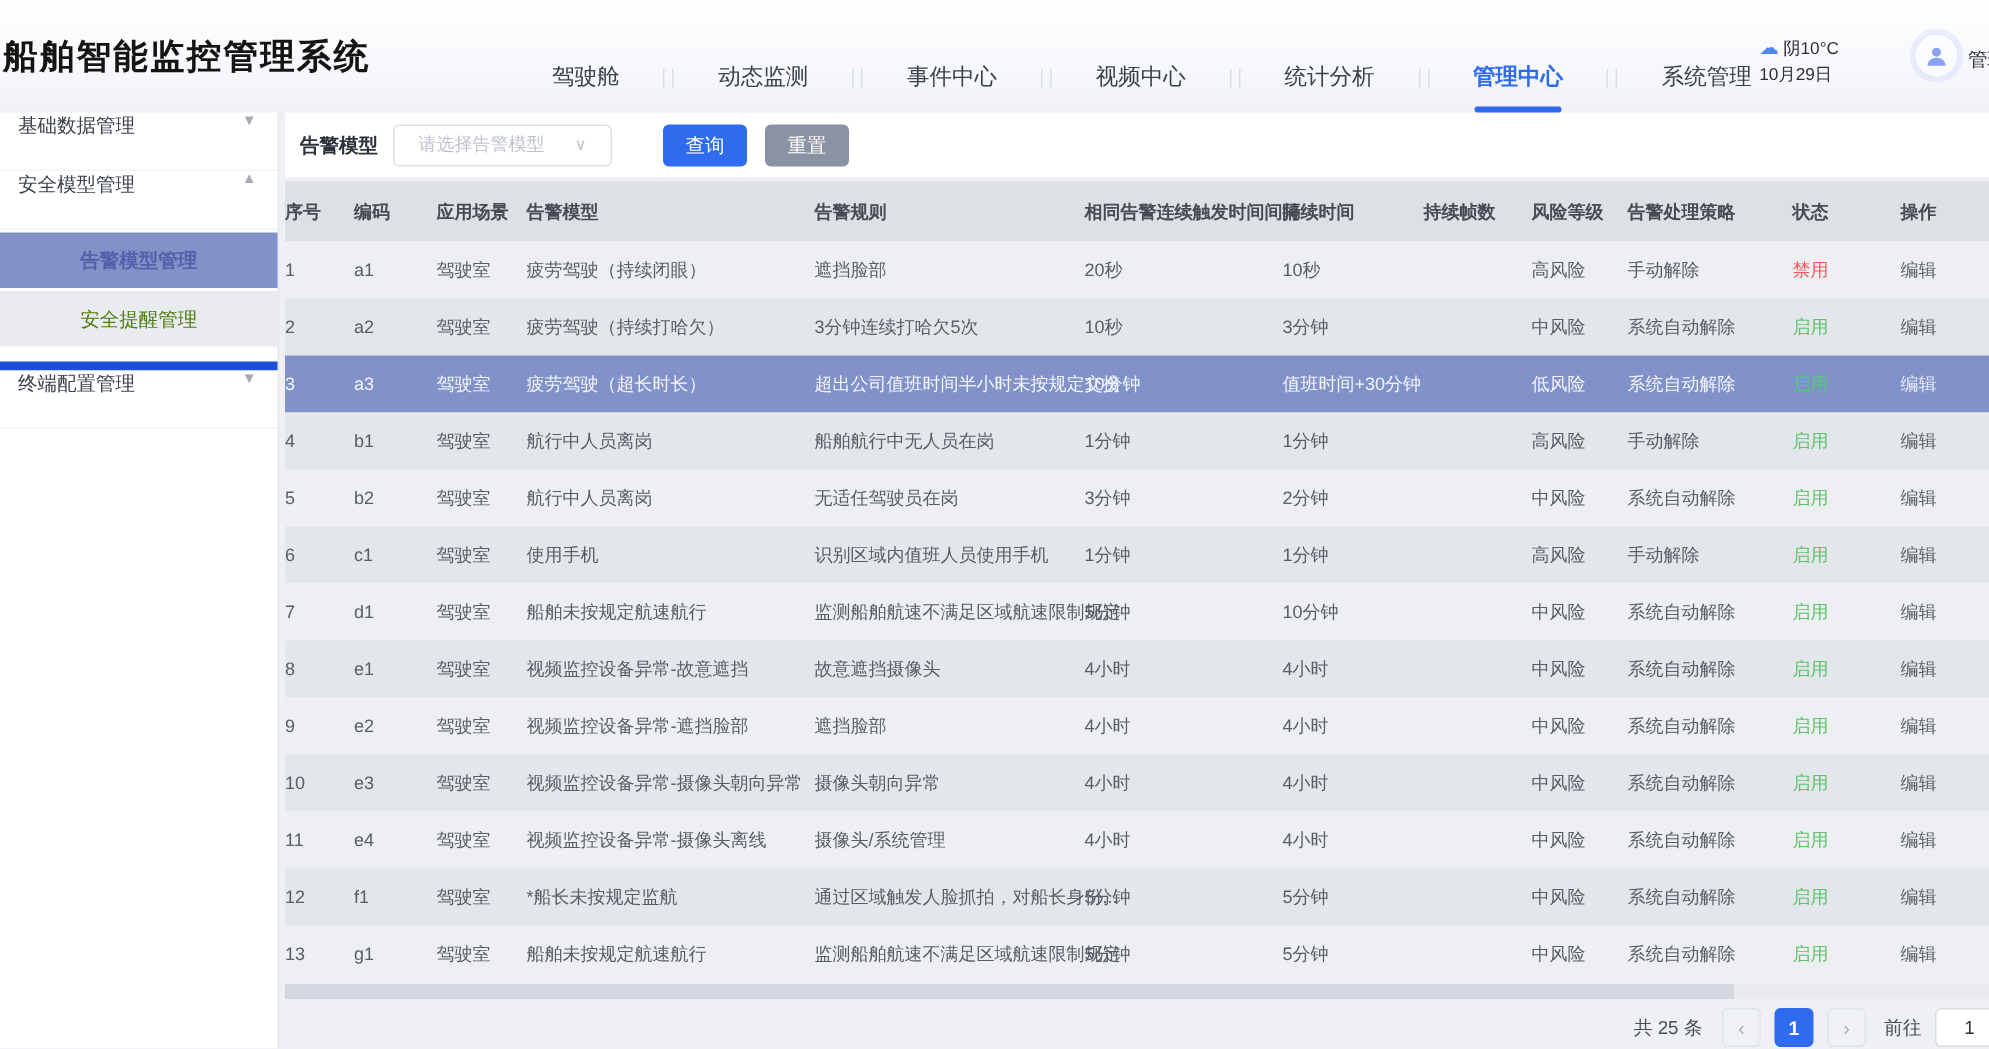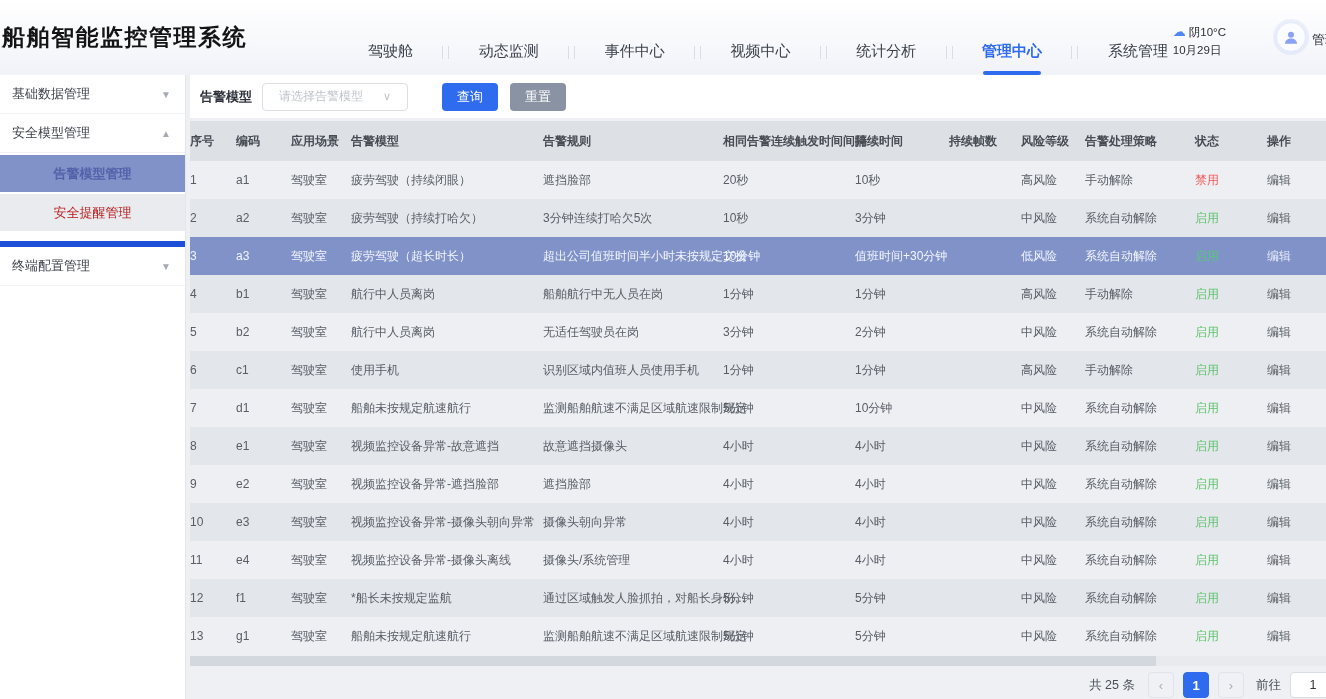--- a/index.html
+++ b/index.html
@@ -43,28 +43,28 @@
     box-shadow:0 0 0 3px rgba(125,145,240,.12);
     display:flex;align-items:center;justify-content:center;
   }
   .user-label{position:absolute;left:1312px;top:31px;font-size:13px;color:#2f333b;white-space:nowrap;}
   
   .sidebar{
     position:absolute;left:0;top:75px;width:186px;bottom:0;background:#ffffff;
     border-right:1px solid #e3e6ec;z-index:4;
   }
   .side-group{
-    height:39px;display:flex;align-items:center;justify-content:space-between;
+    height:39px;display:flex;align-items:flex-start;justify-content:space-between;
     padding:0 14px 0 12px;font-size:13px;color:#3c414b;cursor:pointer;
     border-bottom:1px solid #f2f3f6;background:#fff;
   }
   .side-group .chev{color:#a6aab2;font-size:10px;}
   .side-sub{
     height:37px;margin:2px 0;display:flex;align-items:center;justify-content:center;
-    font-size:13px;color:#b91c1c;background:#e9ebef;cursor:pointer;
+    font-size:13px;color:#4d7c0f;background:#e9ebef;cursor:pointer;
   }
   .side-sub.selected{background:var(--sel-row);color:#5361aa;font-weight:600;}
   .side-children{padding-bottom:8px;border-bottom:6px solid #1d4ed8;}
   
   .main{position:absolute;left:190px;top:75px;width:1136px;bottom:0;}
   .filter-bar{
     height:43px;background:#ffffff;display:flex;align-items:center;padding-left:10px;
   }
   .filter-label{font-size:13px;font-weight:700;color:#2e323a;margin-right:10px;white-space:nowrap;}
   .select-box{

